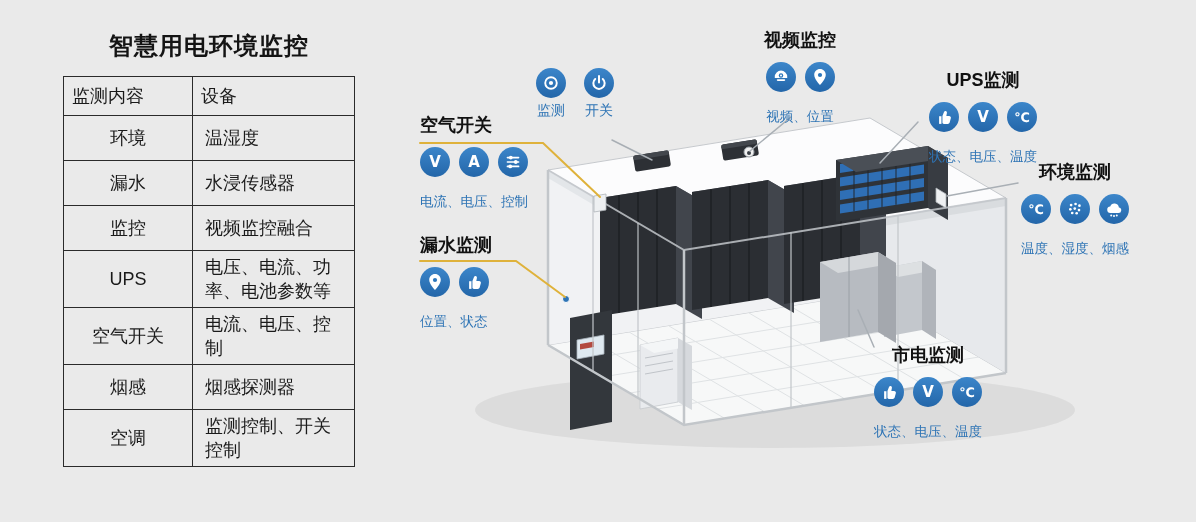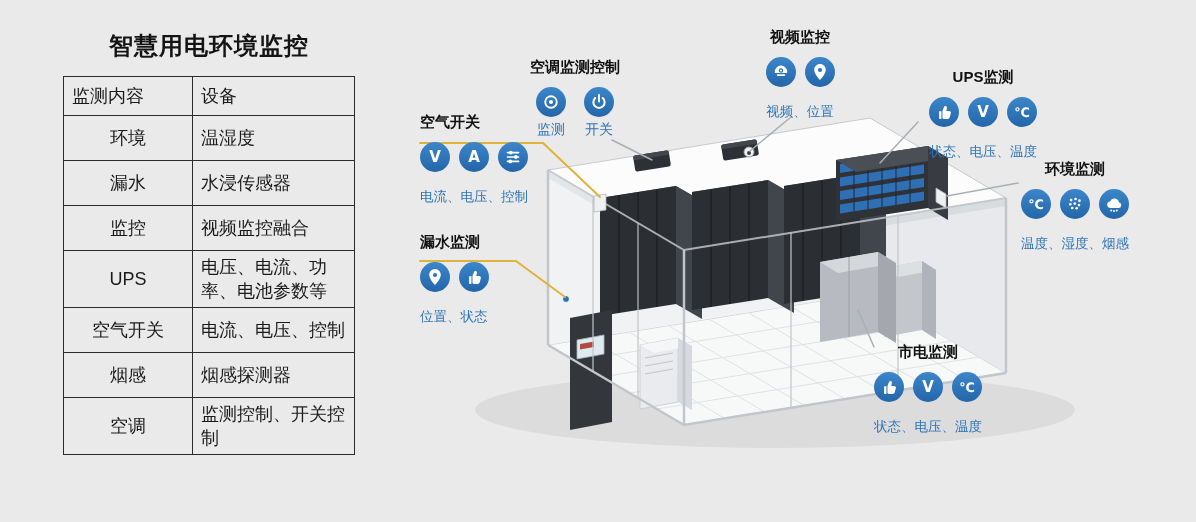--- a/index.html
+++ b/index.html
@@ -10,29 +10,29 @@
   #room-svg{position:absolute;left:0;top:0;z-index:1}
 
   
   .left-panel{position:absolute;left:63px;top:30px;width:292px;z-index:2}
   .panel-title{font-size:24px;font-weight:bold;color:#141414;text-align:center;letter-spacing:1px}
   table.monitor-table{border-collapse:collapse;width:100%;margin-top:14px;color:#1a1a1a;table-layout:fixed}
   .monitor-table th,.monitor-table td{border:1.6px solid #2b2b2b;font-size:18px;padding:4px 8px}
   .monitor-table th{font-weight:normal;height:30px;text-align:left}
   .monitor-table th.c1{width:112px}
   .monitor-table td.item{text-align:center;height:36px}
-  .monitor-table td.device{text-align:left;line-height:24px}
+  .monitor-table td.device{text-align:left;padding-left:12px;line-height:24px}
 
   
   .gateway-note{position:absolute;left:58px;top:428px;font-size:20px;color:#1c1c1c;line-height:37px;z-index:2}
 
   
   .anno{position:absolute;display:flex;flex-direction:column;align-items:center;z-index:3}
   .anno.left-align{align-items:flex-start}
-  .anno .title{font-size:15px;font-weight:bold;color:#111;white-space:nowrap}
+  .anno .title{font-size:18px;font-weight:bold;color:#111;white-space:nowrap}
   .icon-row{display:flex;gap:9px;margin-top:10px}
   .icon{width:30px;height:30px;border-radius:50%;background:linear-gradient(#3c86ca,#2366a9);display:flex;align-items:center;justify-content:center;flex:0 0 auto}
   .icon .glyph{color:#fff;font-weight:bold;font-size:15px;font-family:"DejaVu Sans",sans-serif;line-height:1}
   .icon svg{width:20px;height:20px;display:block}
   .caption{margin-top:16px;color:#2e74b5;font-size:13.5px;white-space:nowrap}
   .icon-col{display:flex;flex-direction:column;align-items:center;gap:4px}
   .icon-label{color:#2e74b5;font-size:14px;white-space:nowrap}
 
   
   #anno-video{left:742px;top:28px;width:116px}
@@ -259,21 +259,20 @@
         <svg viewBox="0 0 18 18">
             <path d="M9 1.8 c-2.9 0-5.2 2.3-5.2 5.2 0 3.9 5.2 9.2 5.2 9.2 s5.2-5.3 5.2-9.2 c0-2.9-2.3-5.2-5.2-5.2 z" fill="#fff"></path>
             <circle cx="9" cy="7.2" r="1.9" fill="#2b76bc"></circle>
           </svg>
       </span>
     </div>
     <div class="caption">视频、位置</div>
   </div>
 
   <div class="anno" id="anno-ac">
-    <div class="title">空调监测控制</div>
     <div class="icon-row" style="gap:18px">
       <div class="icon-col">
         <span class="icon">
           <svg viewBox="0 0 18 18">
               <circle cx="9" cy="9" r="5.2" stroke="#fff" stroke-width="1.7" fill="none"></circle>
               <circle cx="9" cy="9" r="1.9" fill="#fff"></circle>
             </svg>
         </span>
         <span class="icon-label">监测</span>
       </div>

